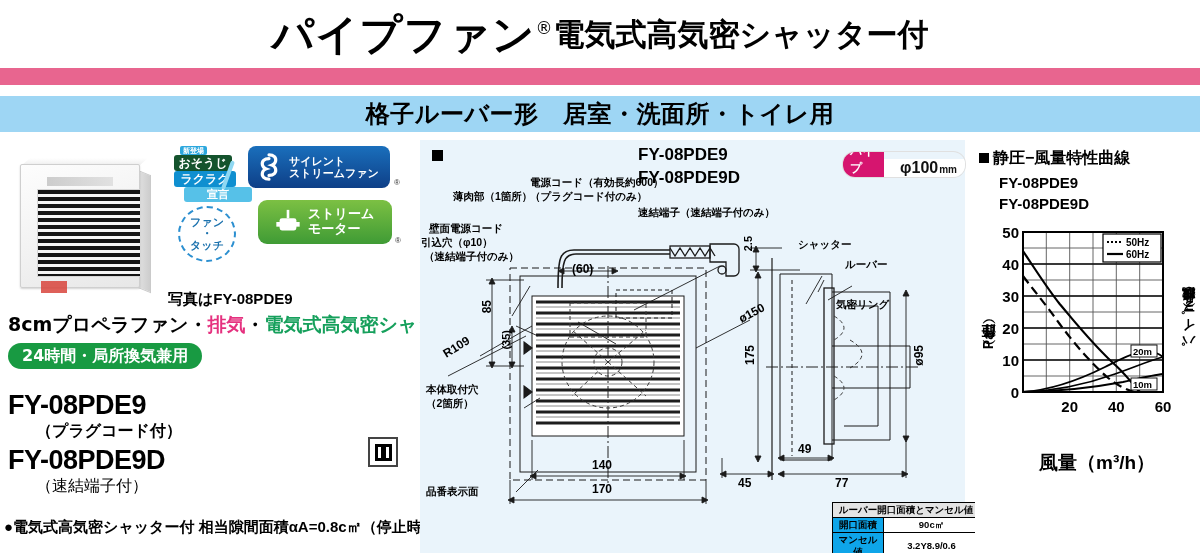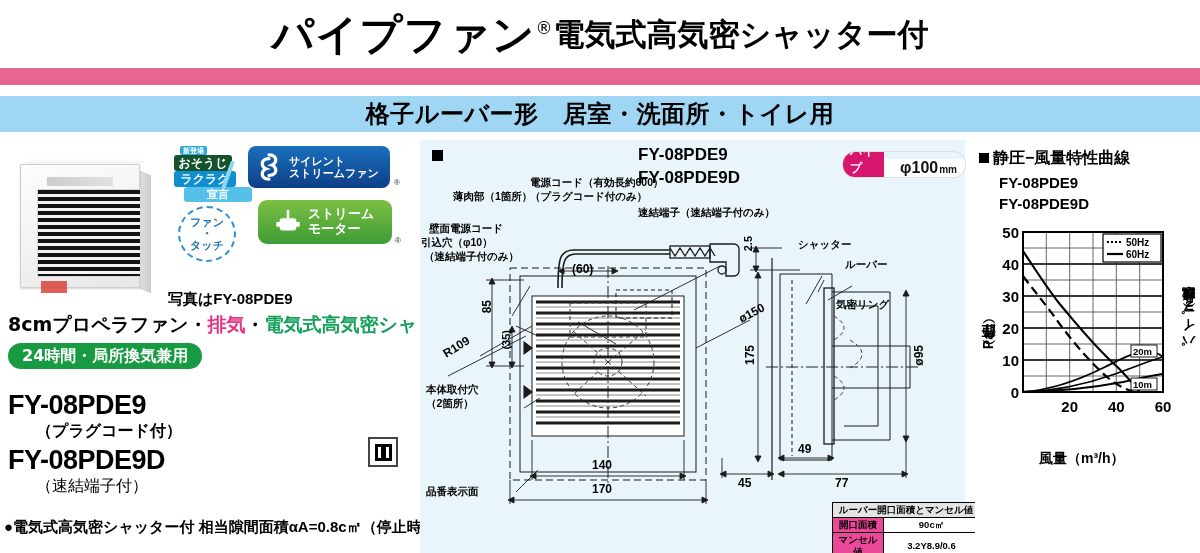--- a/index.html
+++ b/index.html
@@ -183,37 +183,37 @@
   .dlabel{position:absolute;font-size:10.5px;font-weight:bold;line-height:1.2;white-space:nowrap;}
   .dnum{position:absolute;font-size:12px;font-weight:bold;}
   .dnum.vert{writing-mode:vertical-rl;transform:rotate(180deg);}
 
   .mansell{
     position:absolute;left:412px;top:362px;width:148px;
     border-collapse:collapse;font-size:9.5px;font-weight:bold;background:#fff;
   }
   .mansell th,.mansell td{border:1px solid #000;padding:1px 2px;text-align:center;line-height:1.25;}
   .mansell th{background:#e4e4e4;}
-  .mansell td.k{background:#ec4899;width:46px;}
+  .mansell td.k{background:#0ea5e9;width:46px;}
 
   
   .right-col{position:absolute;left:975px;top:140px;width:225px;height:413px;background:#fff;}
   .ch-title{position:absolute;left:4px;top:8px;font-size:16px;font-weight:bold;white-space:nowrap;}
   .ch-title .sq{display:inline-block;width:10px;height:10px;background:#000;margin-right:4px;}
   .ch-models{position:absolute;left:24px;top:32px;font-size:15px;font-weight:bold;line-height:1.4;}
   .chart-box{position:absolute;left:0;top:72px;width:225px;height:260px;}
   .ylab{
     position:absolute;left:4px;top:120px;font-size:14px;font-weight:bold;
     writing-mode:vertical-rl;transform:rotate(180deg);
   }
   .y2lab{
     position:absolute;right:2px;top:88px;font-size:13px;font-weight:bold;
     writing-mode:vertical-rl;transform:rotate(180deg);
   }
-  .xlab{position:absolute;left:64px;top:238px;font-size:14px;font-weight:bold;}
+  .xlab{position:absolute;left:64px;top:238px;font-size:19px;font-weight:bold;}
 </style>
 </head>
 <body>
 
 <div class="page">
 
   <div class="hdr-title">
     <div class="hdr-brand">
       <span>パイプファン</span><span class="hdr-reg">®</span>
     </div>

